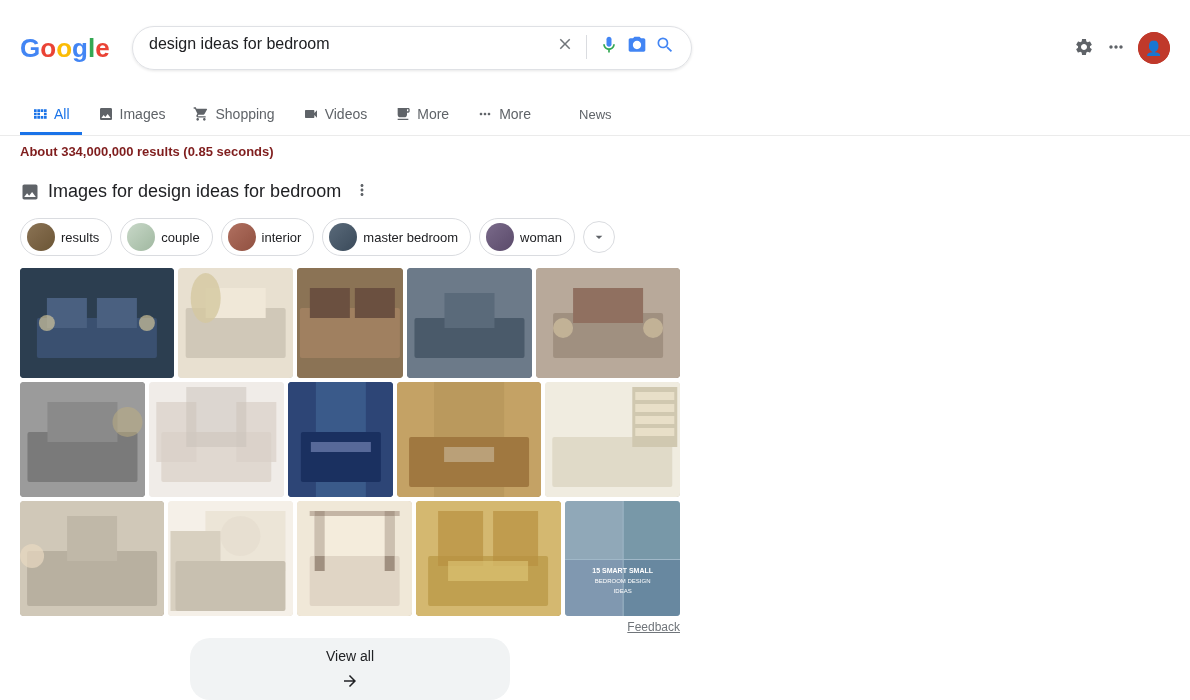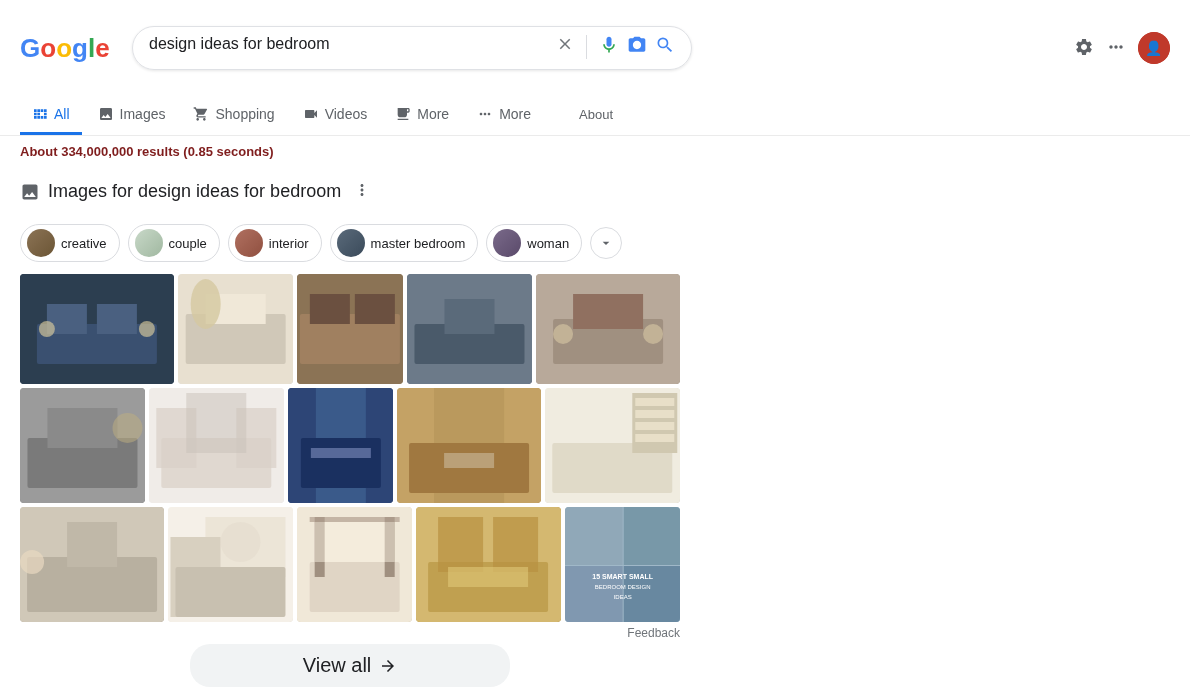--- a/index.html
+++ b/index.html
@@ -22,41 +22,41 @@
     .nav-tab { display: flex; align-items: center; gap: 6px; padding: 10px 12px; font-size: 14px; color: #5f6368; cursor: pointer; border-bottom: 3px solid transparent; text-decoration: none; white-space: nowrap; }
     .nav-tab.active { color: #1a73e8; border-bottom-color: #1a73e8; }
     .nav-tab svg { width: 16px; height: 16px; }
     .tools-btn { margin-left: 20px; color: #5f6368; cursor: pointer; font-size: 13px; padding: 10px 12px; border-bottom: 3px solid transparent; }
 
     
     .results-info { padding: 8px 20px; font-size: 13px; color: #7f1d1d; font-weight: bold; }
 
     
     .images-section { padding: 10px 20px 0; max-width: 760px; }
-    .images-header { display: flex; align-items: center; gap: 8px; margin-bottom: 18px; }
+    .images-header { display: flex; align-items: center; gap: 8px; margin-bottom: 12px; }
     .images-title { font-size: 18px; font-weight: normal; color: #202124; }
     .more-options-btn { background: none; border: none; cursor: pointer; color: #5f6368; padding: 4px; }
 
     
     .filter-chips { display: flex; align-items: center; gap: 8px; margin-bottom: 12px; overflow: hidden; }
     .chip { display: flex; align-items: center; gap: 6px; border: 1px solid #dadce0; border-radius: 20px; padding: 4px 12px 4px 6px; cursor: pointer; font-size: 13px; color: #202124; background: #fff; white-space: nowrap; }
     .chip-img-placeholder { width: 28px; height: 28px; border-radius: 50%; background: #e0e0e0; flex-shrink: 0; }
     .chip-expand { width: 32px; height: 32px; border-radius: 50%; border: 1px solid #dadce0; display: flex; align-items: center; justify-content: center; cursor: pointer; background: #fff; }
     .img-cell { background: #e0e0e0; overflow: hidden; cursor: pointer; border-radius: 4px; }
 
     
     .grid-row { display: flex; gap: 4px; margin-bottom: 4px; max-width: 660px; }
     .grid-row .img-cell { flex: 1; }
 
     
     .view-all-wrap { display: flex; justify-content: center; margin-top: 4px; max-width: 660px; }
-    .view-all-btn { display: flex; align-items: center; gap: 8px; background: #f1f3f4; border: none; border-radius: 20px; padding: 10px 40px; font-size: 20px; color: #202124; cursor: pointer; width: 320px; justify-content: center; }
-
-    
-    .feedback-text { text-align: right; font-size: 12px; color: #70757a; max-width: 660px; margin-top: 4px; cursor: pointer; }
+    .view-all-btn { display: flex; align-items: center; gap: 8px; background: #f1f3f4; border: none; border-radius: 20px; padding: 10px 40px; font-size: 14px; color: #202124; cursor: pointer; width: 320px; justify-content: center; flex-direction: column; }
+
+    
+    .feedback-text { text-align: right; font-size: 12px; color: #70757a; max-width: 660px; margin-top: 4px; cursor: pointer; text-decoration: underline; }
 
     
     .img-dark-blue { background: linear-gradient(135deg, #2c3e50 0%, #34495e 100%); }
     .img-light { background: linear-gradient(135deg, #ecf0f1 0%, #bdc3c7 100%); }
     .img-warm { background: linear-gradient(135deg, #8b7355 0%, #a0956a 100%); }
     .img-floral { background: linear-gradient(135deg, #6c7a89 0%, #4a4a6a 100%); }
     .img-taupe { background: linear-gradient(135deg, #b8a99a 0%, #8d7b6a 100%); }
     .img-grey { background: linear-gradient(135deg, #9b9b9b 0%, #6b6b6b 100%); }
     .img-white { background: linear-gradient(135deg, #f5f5f5 0%, #ddd 100%); }
     .img-wood { background: linear-gradient(135deg, #c4a265 0%, #a07840 100%); }
@@ -164,21 +164,21 @@
         <path d="M20 3H4v10c0 2.21 1.79 4 4 4h6c2.21 0 4-1.79 4-4v-3h2c1.11 0 2-.89 2-2V5c0-1.11-.89-2-2-2zm0 5h-2V5h2v3zM4 19h16v2H4z"></path>
       </svg>
     <span>More</span>
   </a>
   <a class="nav-tab">
     <svg width="14" height="14" viewBox="0 0 24 24" fill="#5f6368">
         <path d="M6 10c-1.1 0-2 .9-2 2s.9 2 2 2 2-.9 2-2-.9-2-2-2zm12 0c-1.1 0-2 .9-2 2s.9 2 2 2 2-.9 2-2-.9-2-2-2zm-6 0c-1.1 0-2 .9-2 2s.9 2 2 2 2-.9 2-2-.9-2-2-2z"></path>
       </svg>
     <span>More</span>
   </a>
-  <span class="tools-btn">About</span>
+  <span class="tools-btn">News</span>
 </div>
 
 <div class="results-info">
   <span>About 334,000,000 results (0.85 seconds)</span>
 </div>
 
 <div class="images-section section-main">
 
   <div class="images-header">
     <svg width="20" height="20" viewBox="0 0 24 24" fill="#5f6368">
@@ -189,21 +189,21 @@
       <svg width="18" height="18" viewBox="0 0 24 24" fill="#5f6368">
           <path d="M12 8c1.1 0 2-.9 2-2s-.9-2-2-2-2 .9-2 2 .9 2 2 2zm0 2c-1.1 0-2 .9-2 2s.9 2 2 2 2-.9 2-2-.9-2-2-2zm0 6c-1.1 0-2 .9-2 2s.9 2 2 2 2-.9 2-2-.9-2-2-2z"></path>
         </svg>
     </button>
   </div>
 
   <div class="filter-chips">
 
     <div class="chip">
       <div class="chip-img-placeholder" style="background: linear-gradient(135deg, #8b7355, #6b5535);"></div>
-      <span>creative</span>
+      <span>results</span>
     </div>
 
     <div class="chip">
       <div class="chip-img-placeholder" style="background: linear-gradient(135deg, #c8d8c8, #a0b8a0);"></div>
       <span>couple</span>
     </div>
 
     <div class="chip">
       <div class="chip-img-placeholder" style="background: linear-gradient(135deg, #b07060, #905040);"></div>
       <span>interior</span>

